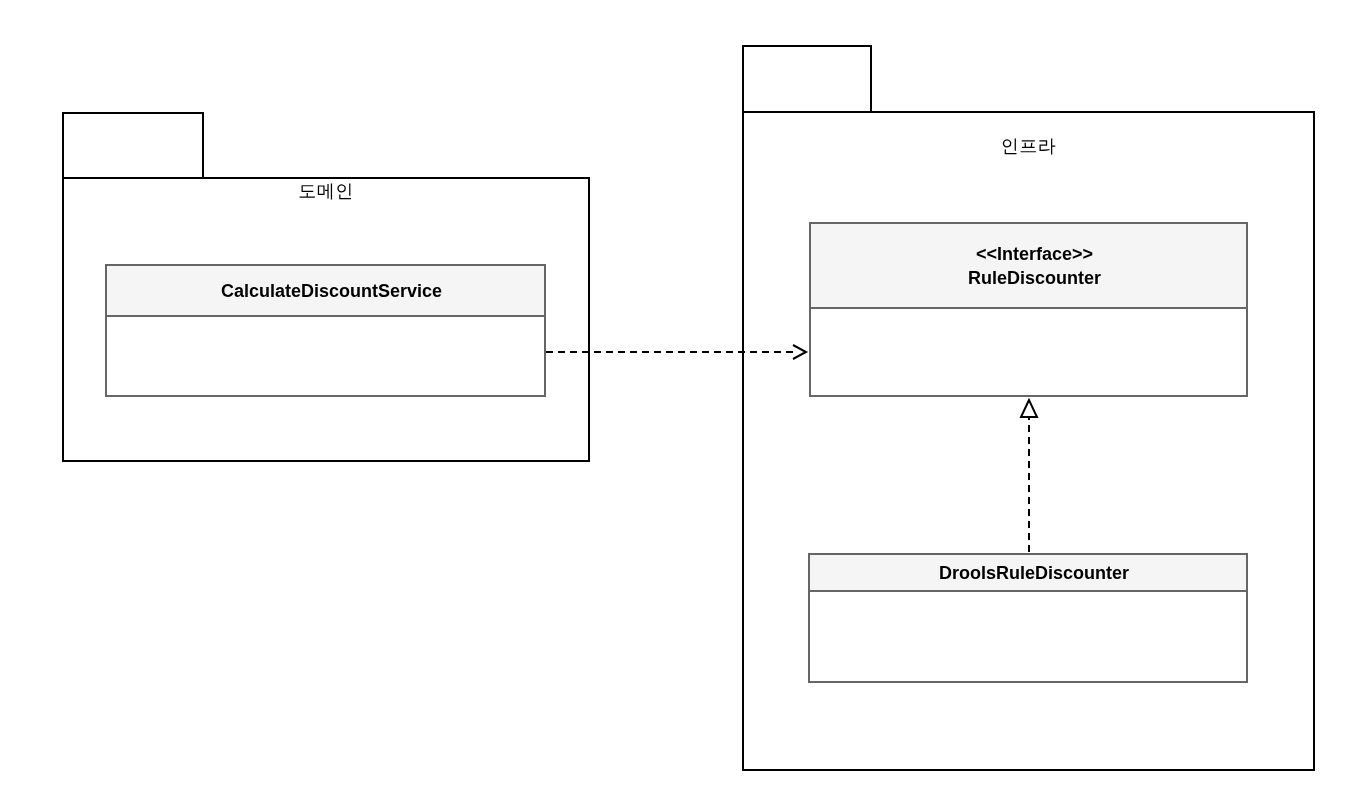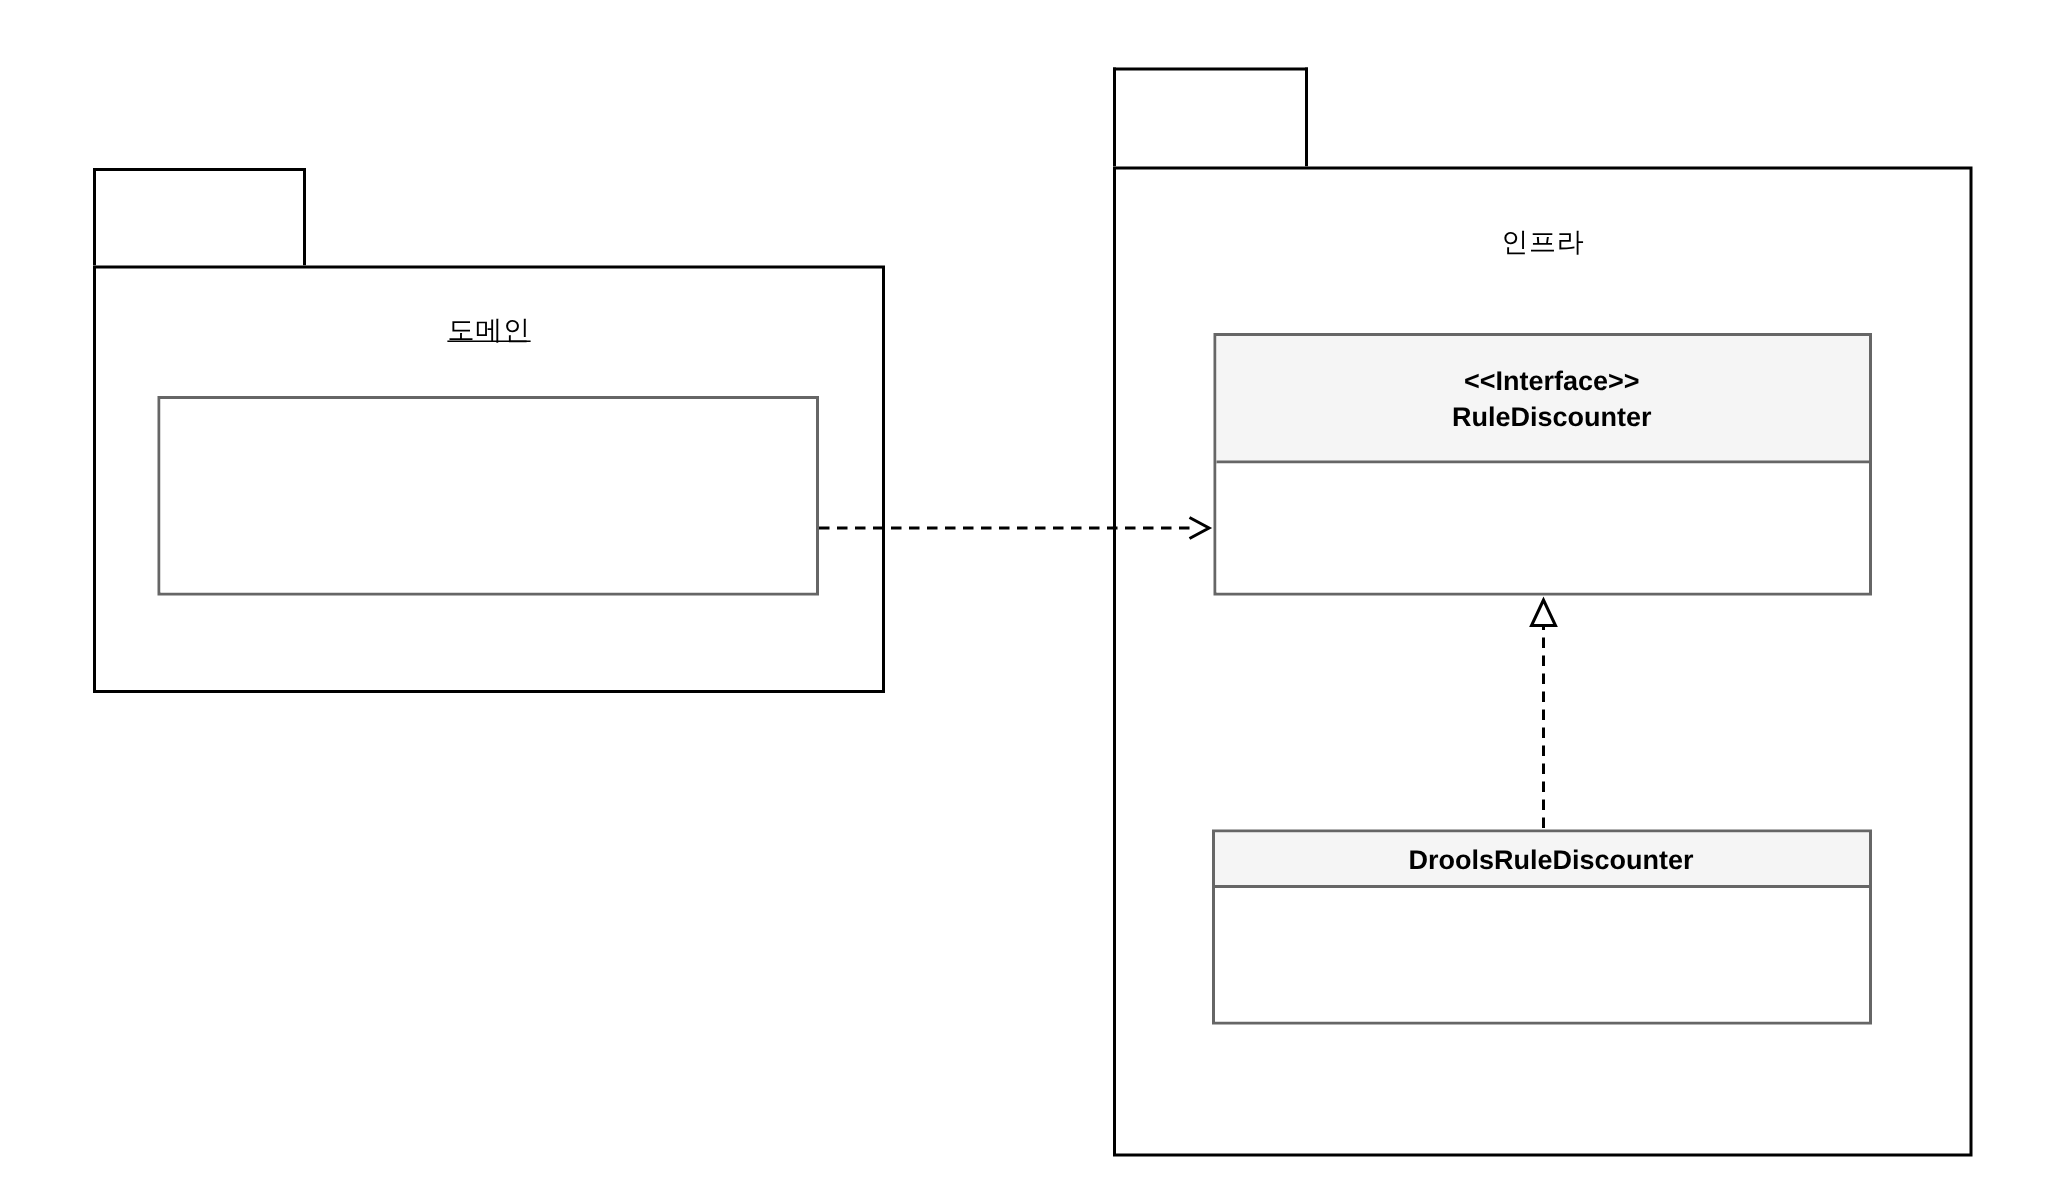--- a/index.html
+++ b/index.html
@@ -65,30 +65,33 @@
     pointer-events: none;
   }
 </style>
 </head>
 <body>
 
 <div id="canvas">
 
   <div class="pkg-tab" style="left:62px; top:112px; width:142px; height:65px;"></div>
   <div class="pkg-body" style="left:62px; top:177px; width:528px; height:285px;">
-    <div class="pkg-title" style="margin-top:29px;text-decoration:underline;">도메인</div>
+    <div class="pkg-title" style="">도메인</div>
   </div>
 
   <div class="uml-class" style="left:105px; top:264px; width:441px; height:133px;">
+    <div class="uml-class-header" style="height:51px;">
+      <span>CalculateDiscountService</span>
+    </div>
     <div class="uml-class-compartment"></div>
   </div>
 
   <div class="pkg-tab" style="left:742px; top:45px; width:130px; height:66px;"></div>
   <div class="pkg-body" style="left:742px; top:111px; width:573px; height:660px;">
-    <div class="pkg-title" style="margin-top:36px;">인프라</div>
+    <div class="pkg-title" style="margin-top:21px;">인프라</div>
   </div>
 
   <div class="uml-class" style="left:809px; top:222px; width:439px; height:175px;">
     <div class="uml-class-header" style="height:85px;">
       <span>&lt;&lt;Interface&gt;&gt;</span>
       <span>RuleDiscounter</span>
     </div>
     <div class="uml-class-compartment"></div>
   </div>
 

